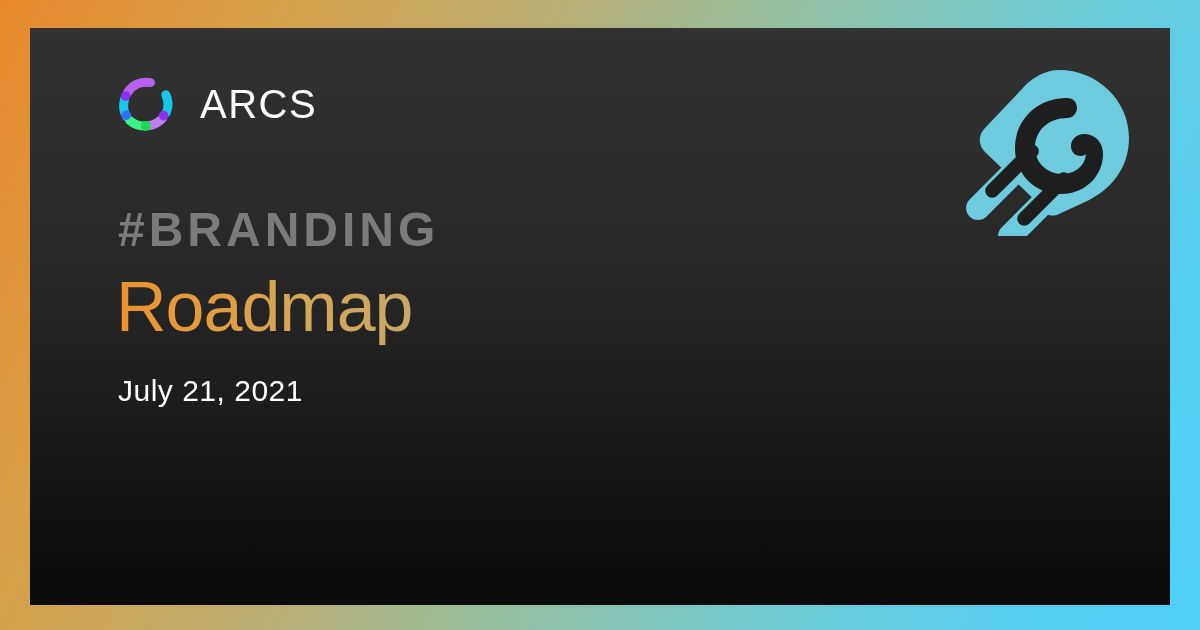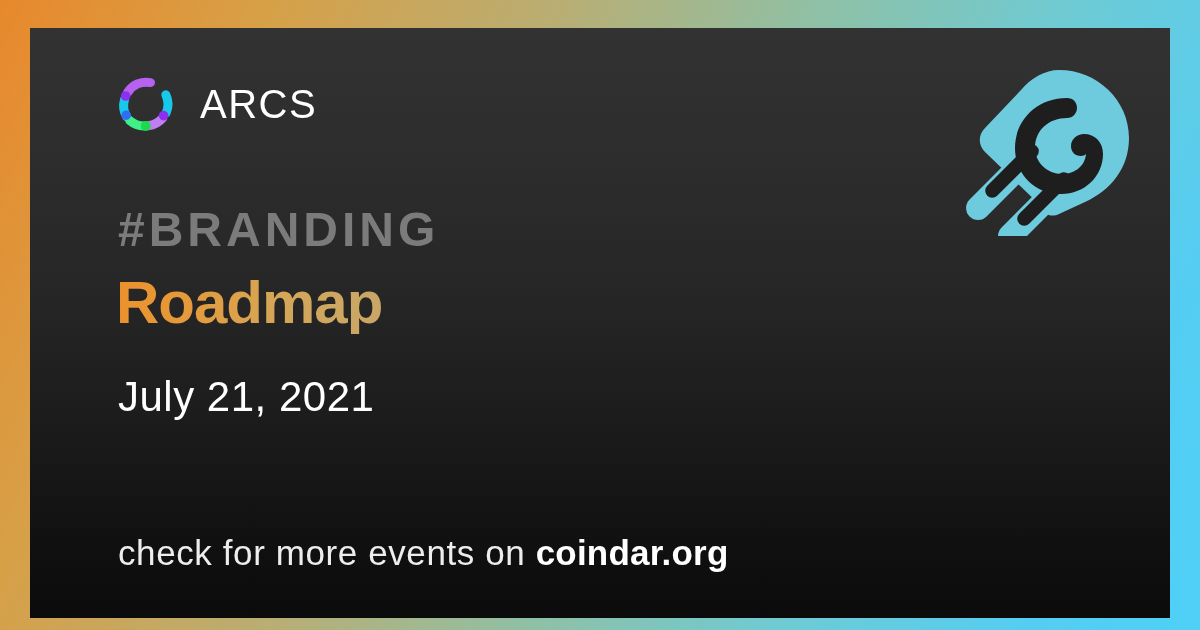--- a/index.html
+++ b/index.html
@@ -22,21 +22,21 @@
     height: 630px;
     box-sizing: border-box;
     background: linear-gradient(115deg,
         #e8882c 0%,
         #d7a047 18%,
         #b8ae74 38%,
         #8fc0a5 55%,
         #6ecbd4 72%,
         #55cdf2 88%,
         #4fd0f7 100%);
-    padding: 28px 30px 12px 30px;
+    padding: 28px 30px 25px 30px;
   }
 
   
   .card {
     position: relative;
     width: 100%;
     height: 100%;
     box-sizing: border-box;
     background: linear-gradient(180deg,
         #323232 0%,
@@ -91,37 +91,37 @@
     letter-spacing: 4px;
     color: #7b7b7b;
     line-height: 1;
     white-space: nowrap;
   }
 
   .title {
     position: absolute;
     left: 86px;
     top: 243px;
-    font-size: 60px;
-    font-weight: 700;
+    font-size: 70px;
+    font-weight: 400;
     letter-spacing: -1px;
     line-height: 1.05;
     white-space: nowrap;
     background: linear-gradient(96deg, #ec912c 0%, #e49b3d 30%, #d4a758 62%, #c9a668 100%);
     -webkit-background-clip: text;
     background-clip: text;
     color: transparent;
     -webkit-text-fill-color: transparent;
   }
 
   .date {
     position: absolute;
     left: 88px;
     top: 348px;
-    font-size: 42px;
+    font-size: 30px;
     font-weight: 400;
     letter-spacing: 0.5px;
     color: #ffffff;
     line-height: 1;
     white-space: nowrap;
   }
 
   
   .footer {
     position: absolute;
@@ -204,18 +204,15 @@
         <rect x="46" y="136" width="70" height="14" rx="7" transform="rotate(-45 81 143)"></rect>
       </g>
     </svg>
 
     <div class="tag">#BRANDING</div>
 
     <div class="title">Roadmap</div>
 
     <div class="date">July 21, 2021</div>
 
-    <div class="footer">
-      <span class="light">check for more events on </span><span class="strong">coindar.org</span>
-    </div>
 
   </div>
 </div>
 
 </body></html>

